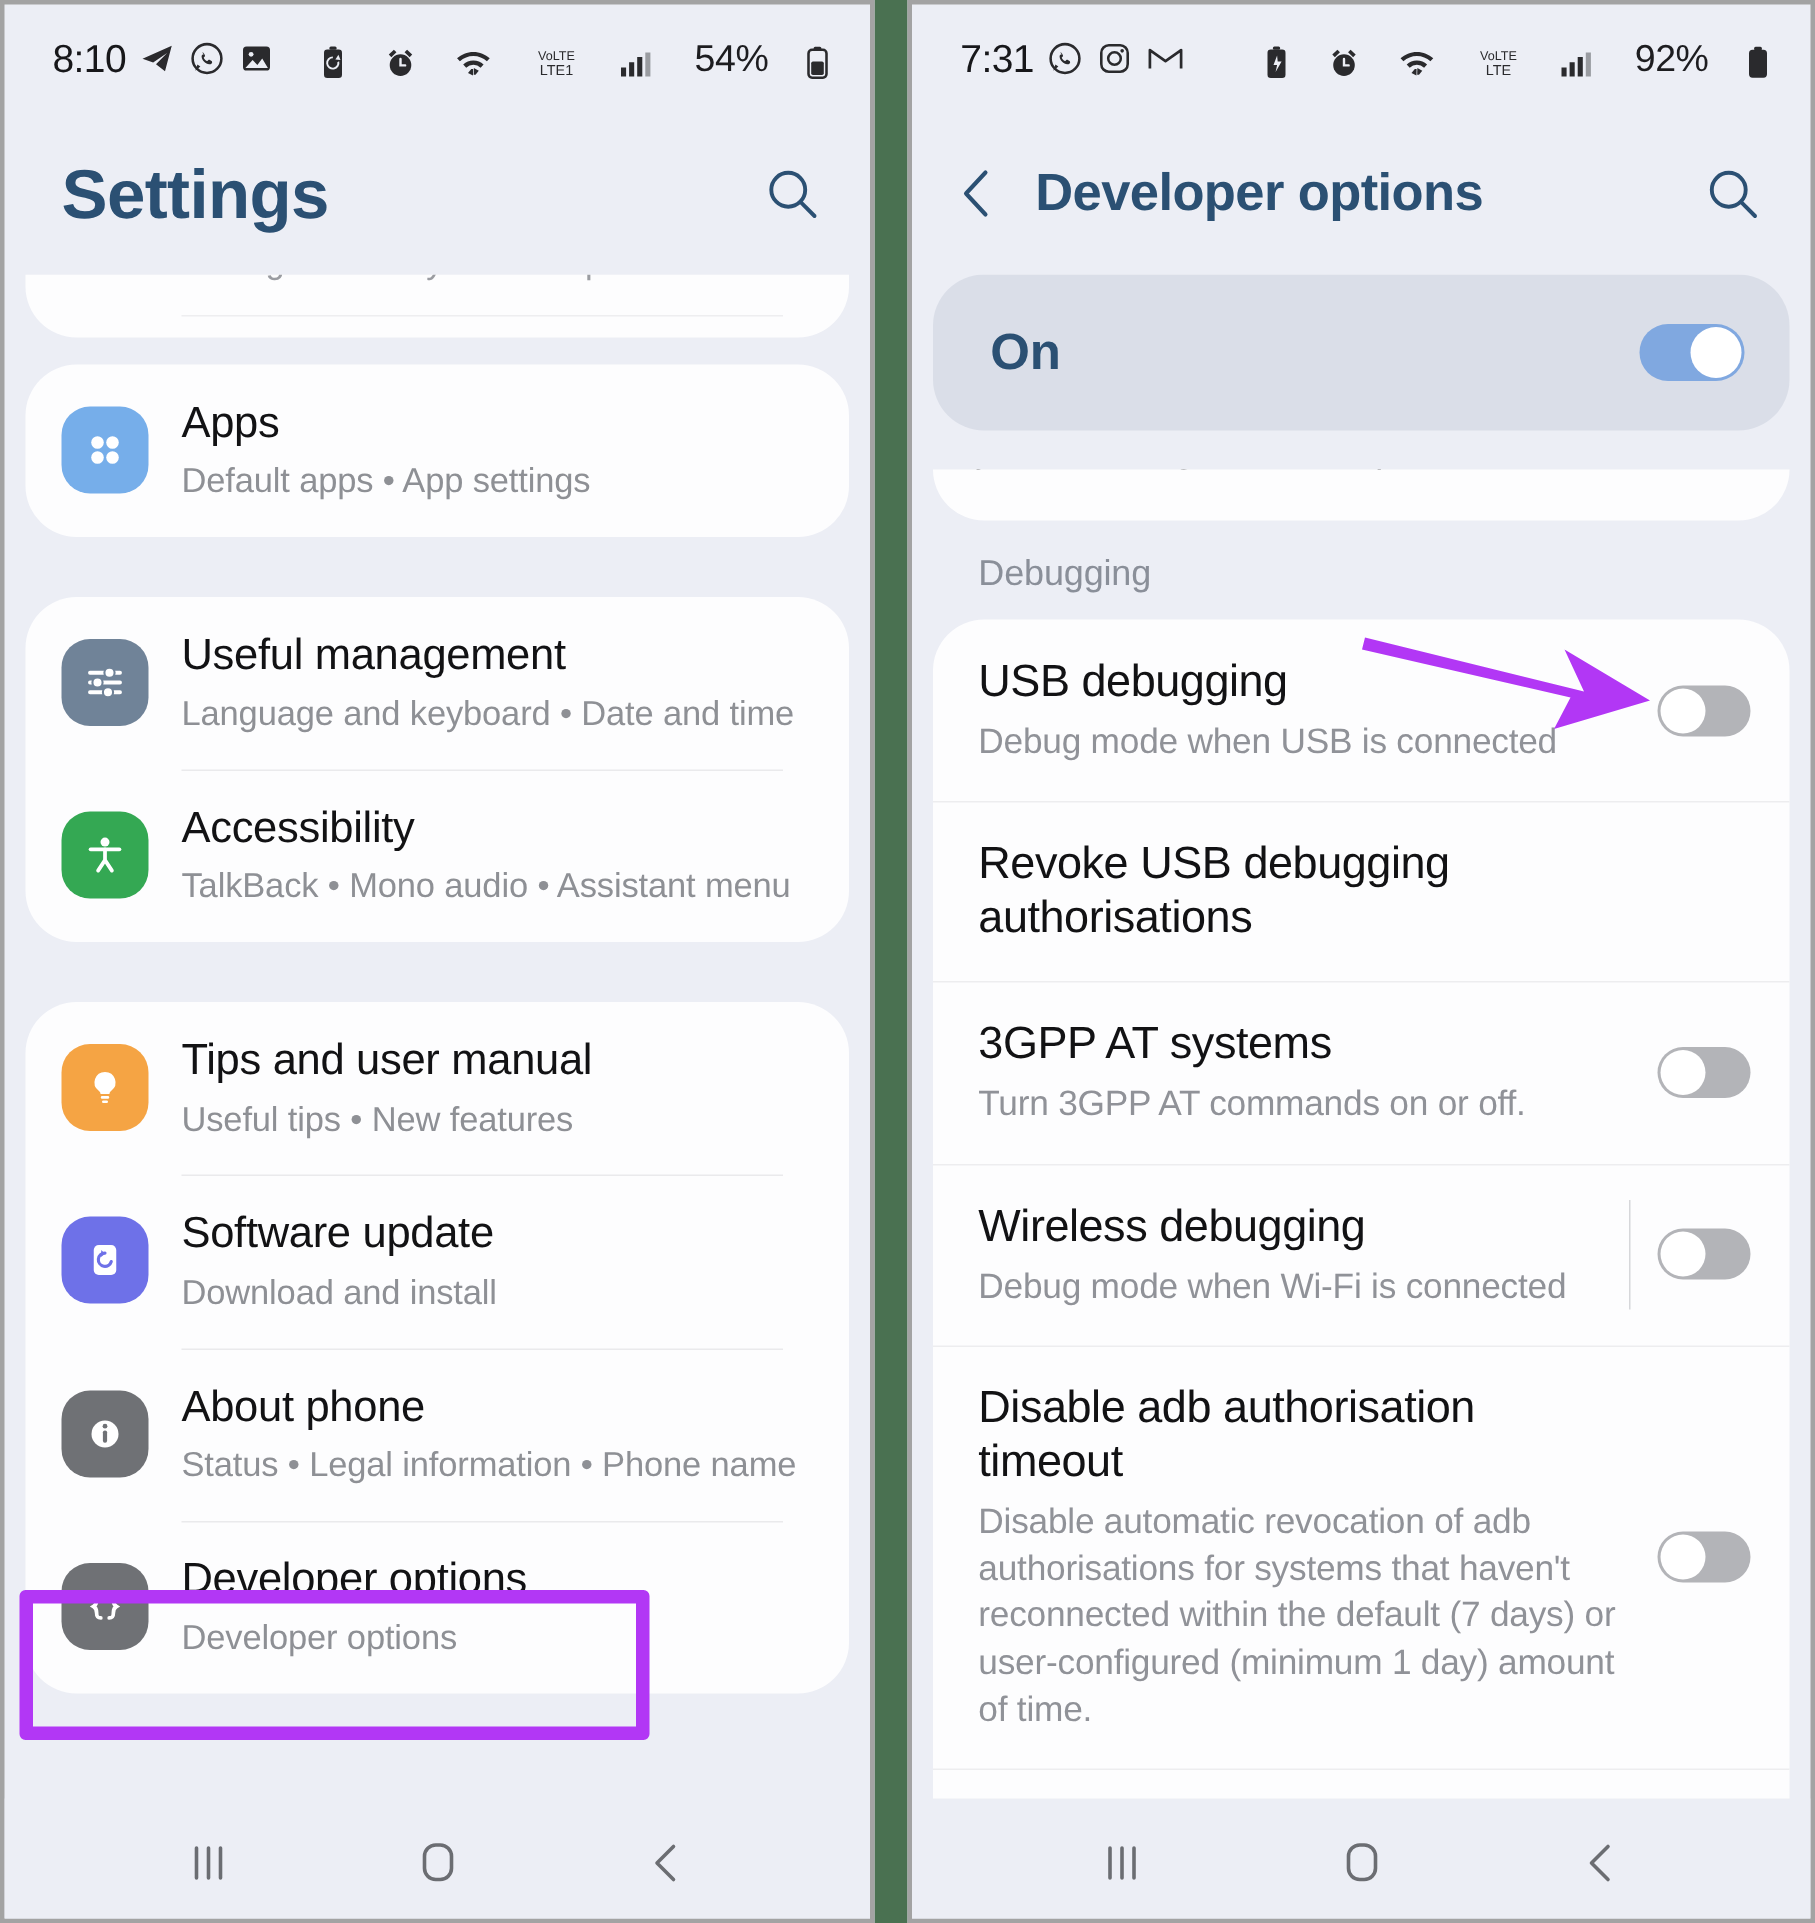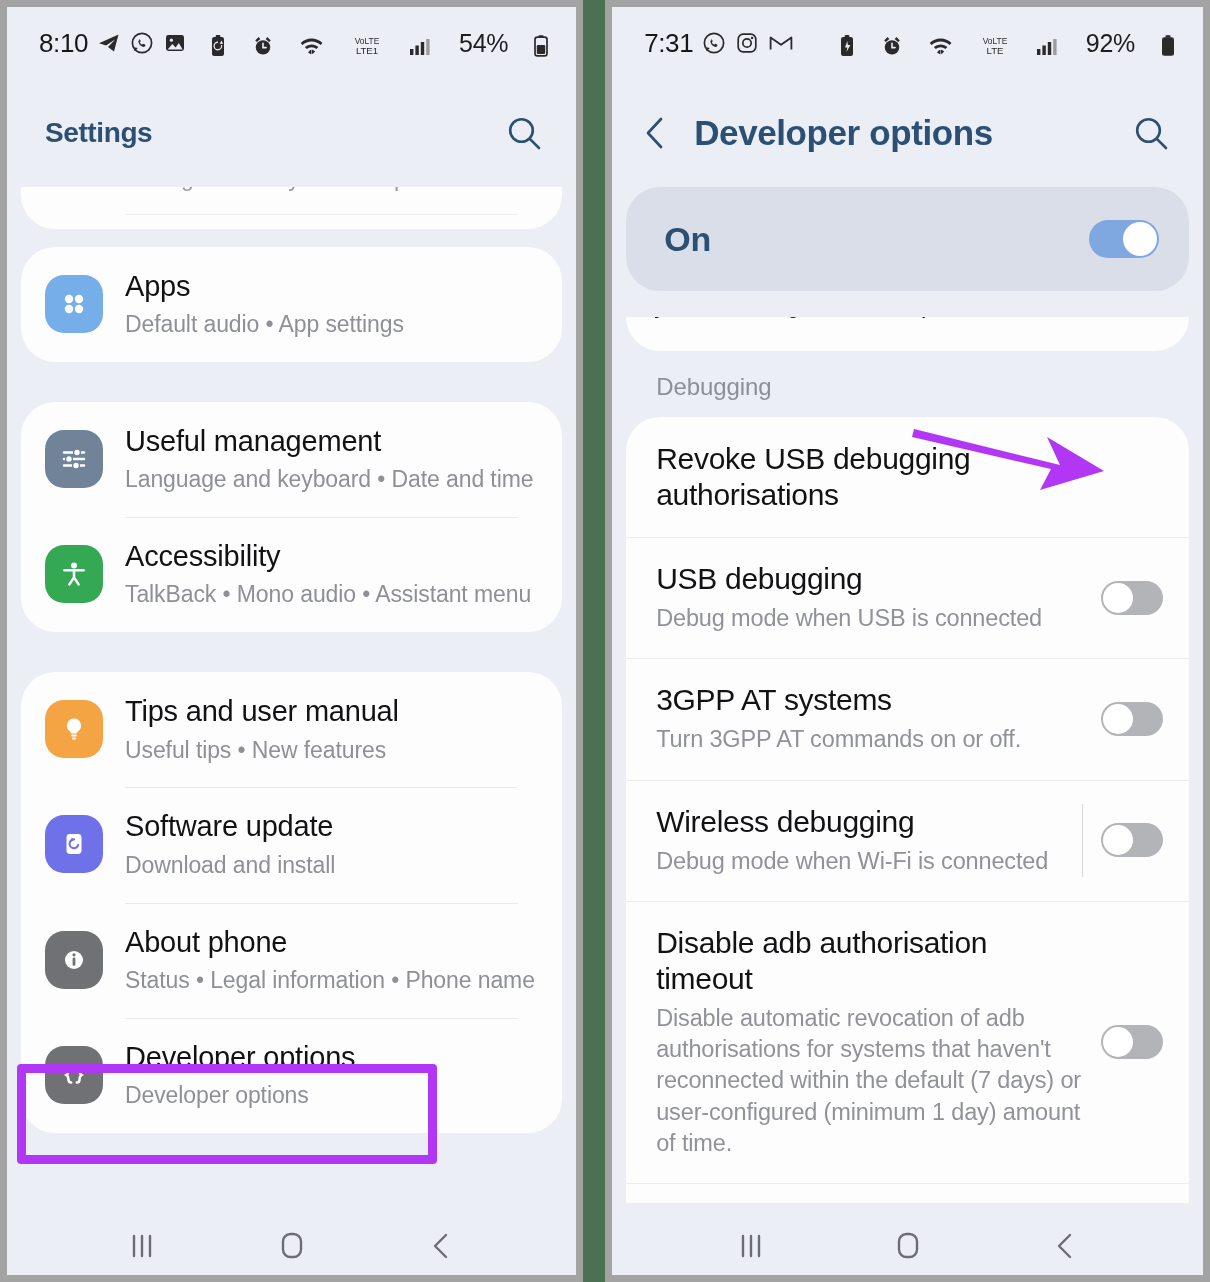--- a/index.html
+++ b/index.html
@@ -15,21 +15,21 @@
     display: flex;
     background: #4a7151;
   }
 
   
   .phone {
     position: relative;
     height: 1282px;
     background: #eceef5;
     overflow: hidden;
-    border: 7px solid #a3a3a3;
+    border: 3px solid #a3a3a3;
   }
   .phone.left  { width: 594px; }
   .phone.right { width: 616px; margin-left: 22px; }
 
   
   .statusbar {
     height: 72px;
     display: flex;
     align-items: center;
     justify-content: space-between;
@@ -44,21 +44,21 @@
   .ico svg { display:block; }
 
   
   .appbar {
     height: 108px;
     display: flex;
     align-items: center;
     padding: 0 28px 0 38px;
   }
   .appbar .title {
-    font-size: 28px;
+    font-size: 46px;
     font-weight: 700;
     color: #2b5073;
     letter-spacing: -0.4px;
     flex: 1;
   }
   .appbar.sub { padding-left: 22px; }
   .appbar.sub .title { font-size: 35px; margin-left: 16px; }
   .back-chevron { width: 44px; height: 44px; display:flex;align-items:center;justify-content:center; }
   .search-btn { width: 48px; height: 48px; display:flex;align-items:center;justify-content:center; }
 
@@ -349,21 +349,21 @@
           <div class="leading" style="background:#76aeea">
             <svg width="34" height="34" viewBox="0 0 34 34">
                 <circle cx="12" cy="12" r="4.2" fill="#fff"></circle>
                 <circle cx="22" cy="12" r="4.2" fill="#fff"></circle>
                 <circle cx="12" cy="22" r="4.2" fill="#fff"></circle>
                 <circle cx="22" cy="22" r="4.2" fill="#fff"></circle>
               </svg>
           </div>
           <div class="texts">
             <div class="rtitle">Apps</div>
-            <div class="rsub">Default audio  •  App settings</div>
+            <div class="rsub">Default apps  •  App settings</div>
           </div>
         </div>
       </div>
 
       <div class="group-gap"></div>
 
       <div class="card">
         <div class="row">
           <div class="leading" style="background:#708398">
             <svg width="34" height="34" viewBox="0 0 34 34">
@@ -573,31 +573,31 @@
       <div class="partial-card-r">
         <div class="ghostchars">y g p</div>
       </div>
 
       <div class="section-label">Debugging</div>
 
       <div class="card">
 
         <div class="srow">
           <div class="stexts">
-            <div class="stitle">Revoke USB debugging authorisations</div>
+            <div class="stitle">USB debugging</div>
+            <div class="ssub">Debug mode when USB is connected</div>
+          </div>
+          <div class="toggle off">
+            <div class="knob"></div>
           </div>
         </div>
 
         <div class="srow">
           <div class="stexts">
-            <div class="stitle">USB debugging</div>
-            <div class="ssub">Debug mode when USB is connected</div>
-          </div>
-          <div class="toggle off">
-            <div class="knob"></div>
+            <div class="stitle">Revoke USB debugging authorisations</div>
           </div>
         </div>
 
         <div class="srow">
           <div class="stexts">
             <div class="stitle">3GPP AT systems</div>
             <div class="ssub">Turn 3GPP AT commands on or off.</div>
           </div>
           <div class="toggle off">
             <div class="knob"></div>

